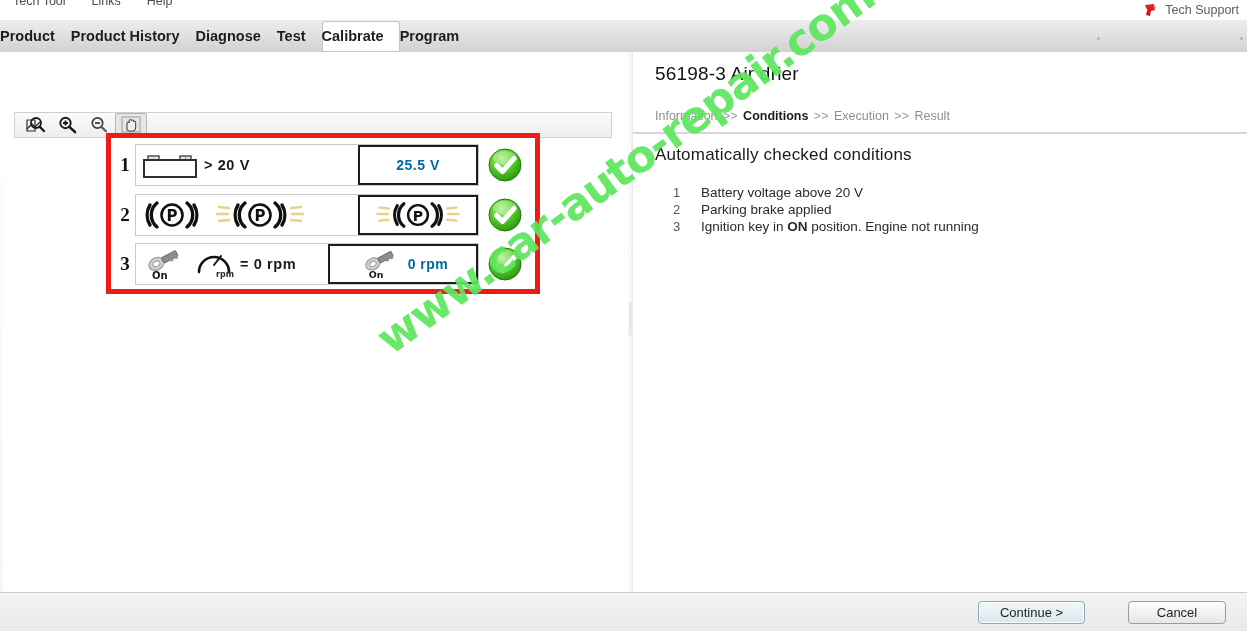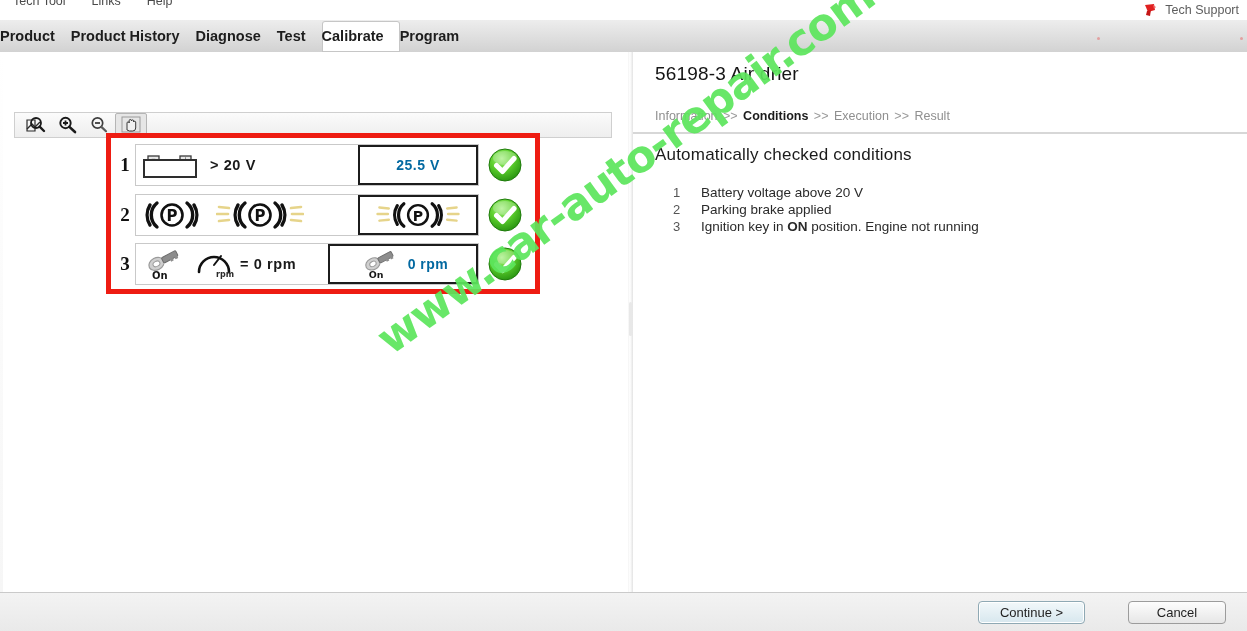--- a/index.html
+++ b/index.html
@@ -149,21 +149,21 @@
     flex: 1 1 auto;
     display: flex; align-items: stretch;
     border: 1px solid #c9c9c9;
     background: #ffffff;
     box-sizing: border-box;
   }
   .cond-req {
     flex: 1 1 auto;
     display: flex; align-items: center;
     padding-left: 6px;
-    gap: 8px;
+    gap: 2px;
     min-width: 0;
   }
   .cond-val {
     width: 120px;
     display: flex; align-items: center; justify-content: center;
     gap: 10px;
     border-left: 2px solid #1c1c1c;
     border-top: 2px solid #1c1c1c;
     border-bottom: 2px solid #1c1c1c;
     border-right: 2px solid #1c1c1c;

